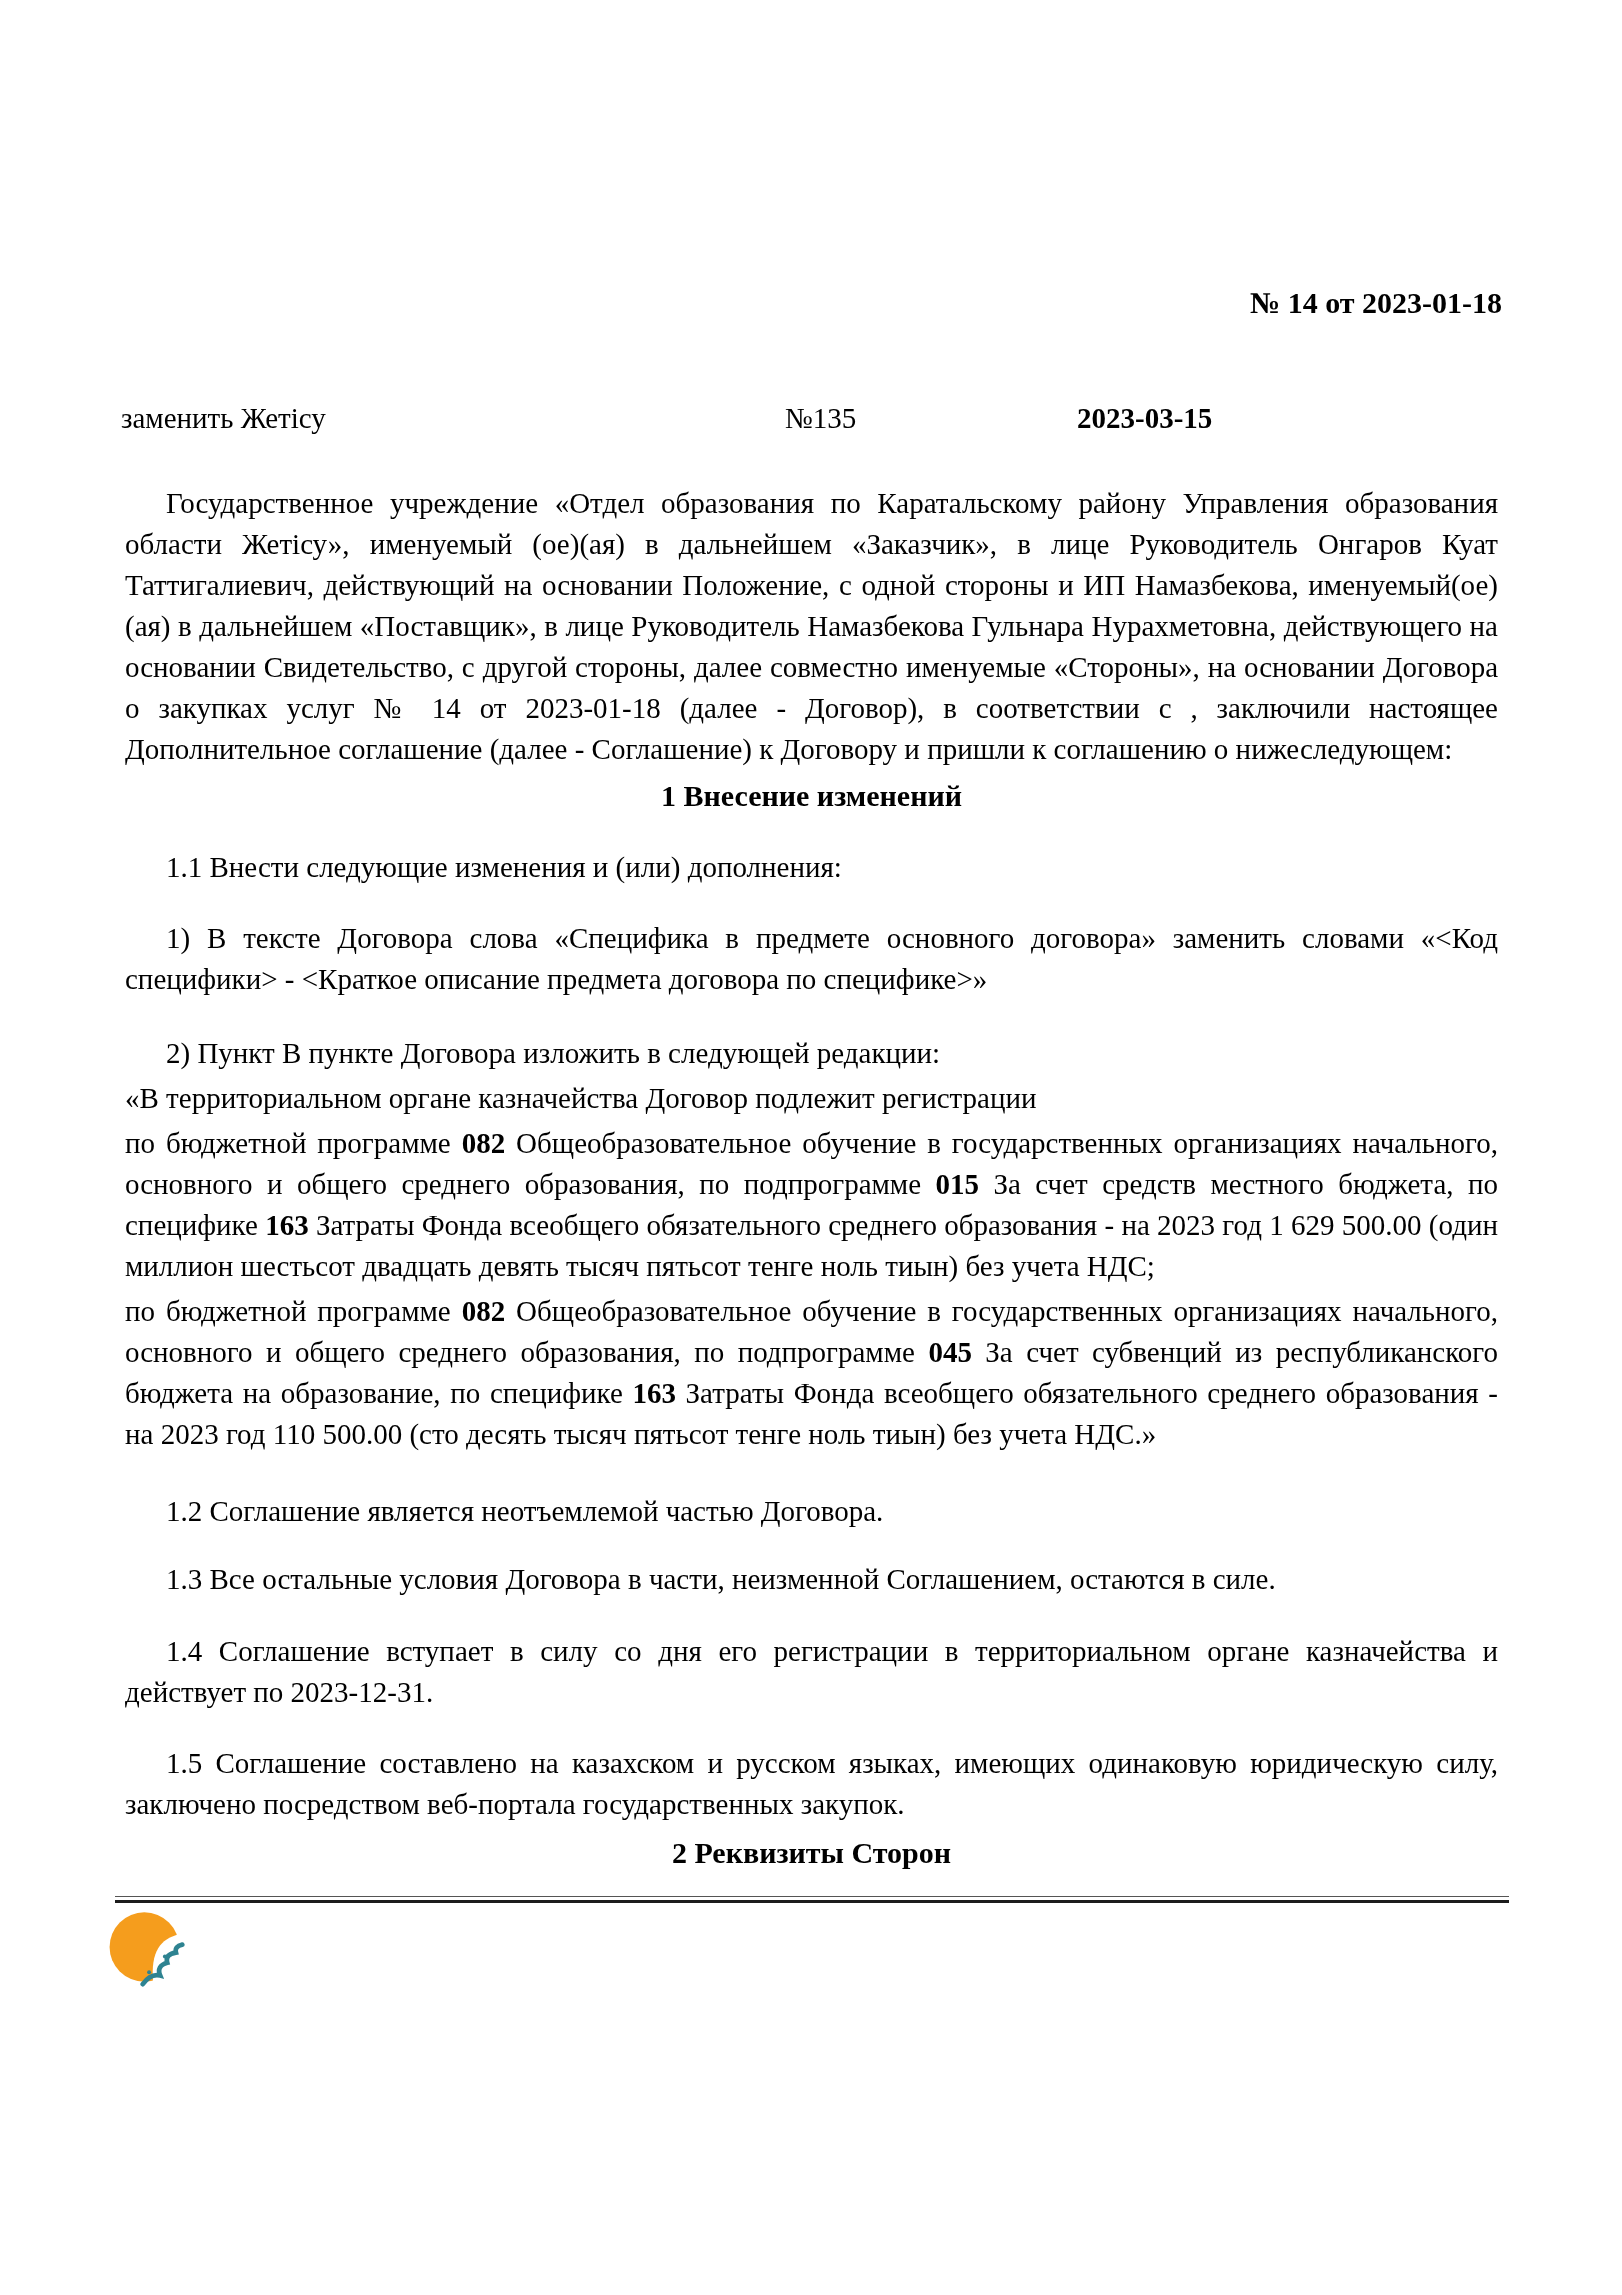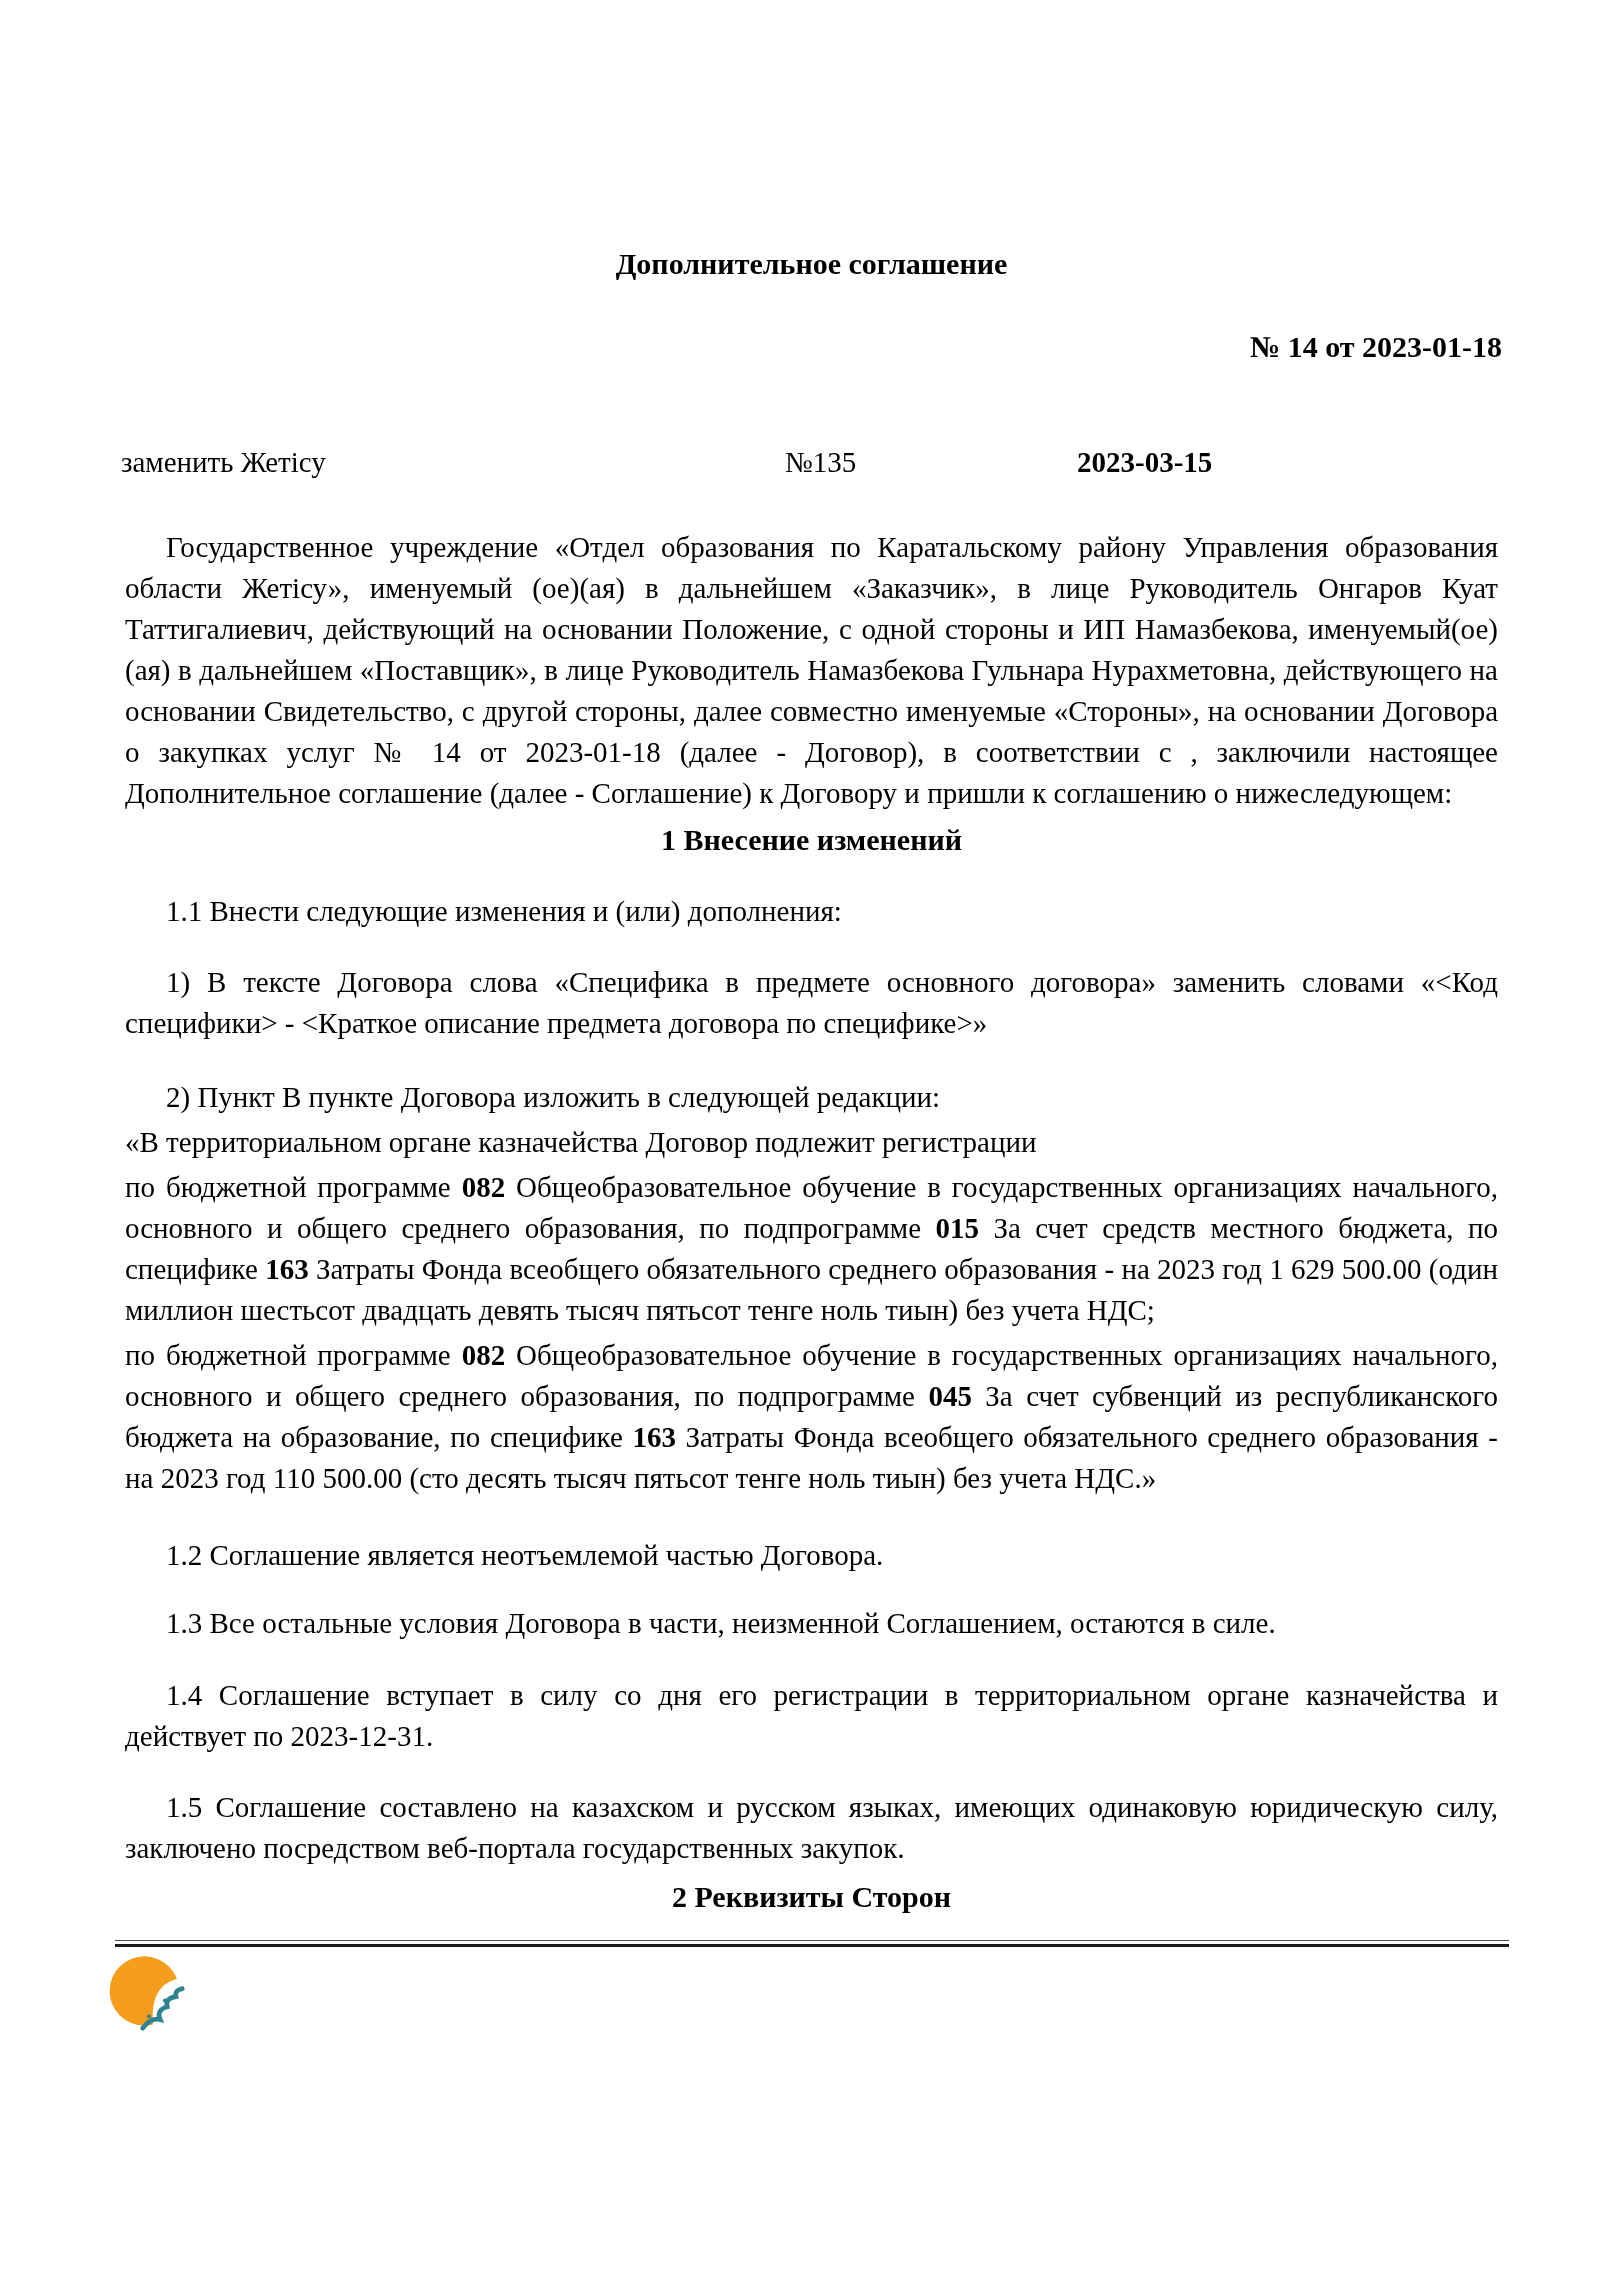--- a/index.html
+++ b/index.html
@@ -78,21 +78,20 @@
     margin-top: 3.9px;
     text-align: left;
   }
 </style>
 </head>
 <body>
 
 <div class="page">
   <div class="content">
 
-    <div class="title-line">Дополнительное соглашение</div>
 
     <div class="doc-number">№ 14 от 2023-01-18</div>
 
     <div class="meta-row">
       <span class="meta-region">заменить Жетісу</span>
       <span class="meta-number">№135</span>
       <span class="meta-date">2023-03-15</span>
     </div>
 
     <p class="para indent intro">Государственное учреждение «Отдел образования по Каратальскому району Управления образования области Жетісу», именуемый (ое)(ая) в дальнейшем «Заказчик», в лице Руководитель Онгаров Куат Таттигалиевич, действующий на основании Положение, с одной стороны и ИП Намазбекова, именуемый(ое)(ая) в дальнейшем «Поставщик», в лице Руководитель Намазбекова Гульнара Нурахметовна, действующего на основании Свидетельство, с другой стороны, далее совместно именуемые «Стороны», на основании Договора о закупках услуг № 14 от 2023-01-18 (далее - Договор), в соответствии с , заключили настоящее Дополнительное соглашение (далее - Соглашение) к Договору и пришли к соглашению о нижеследующем:</p>

